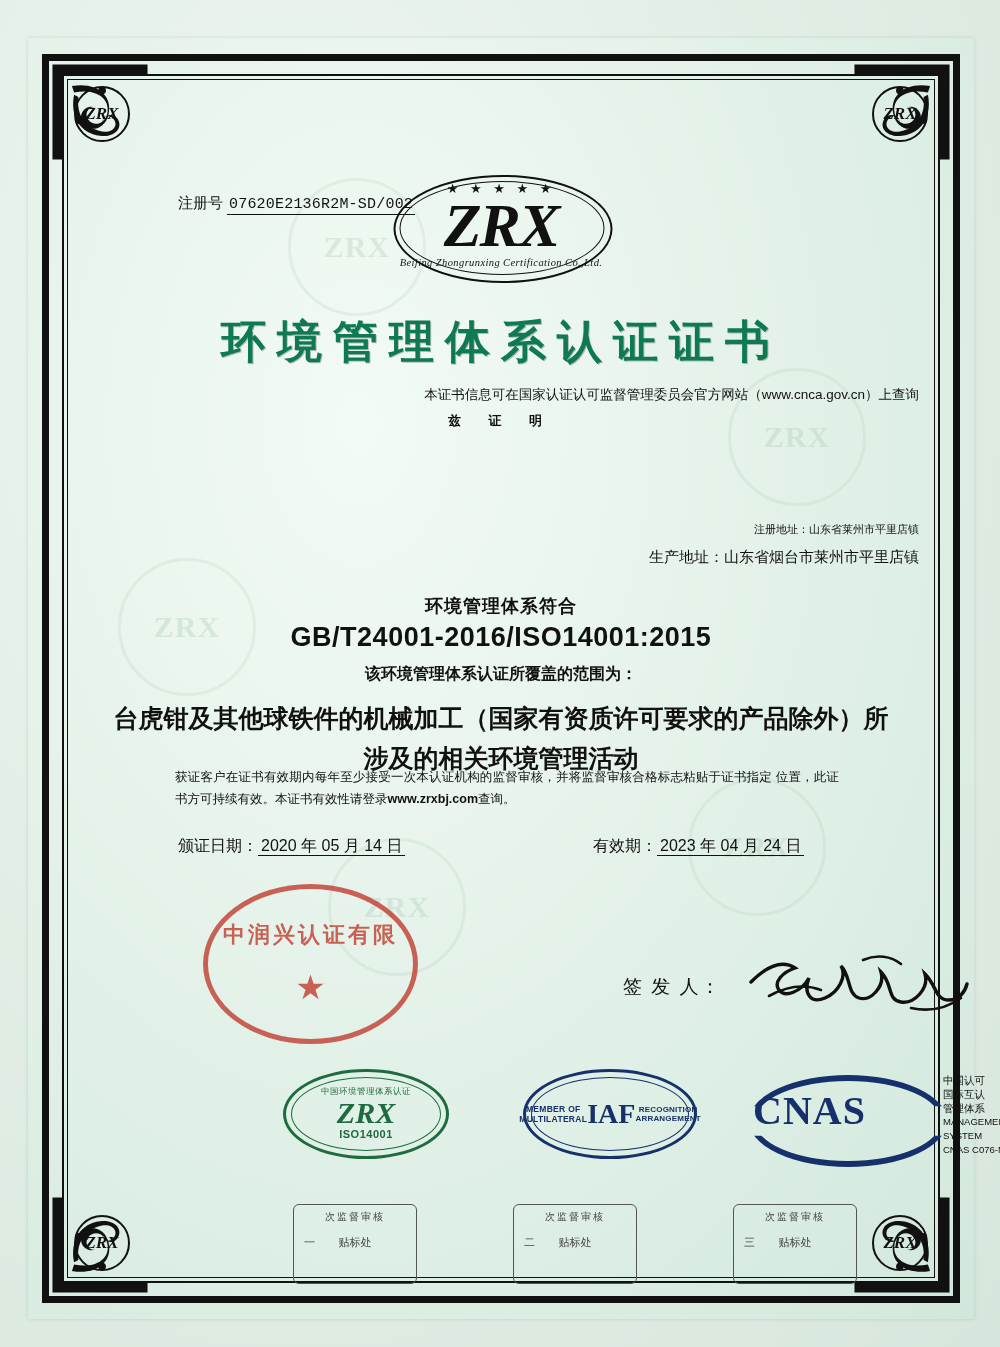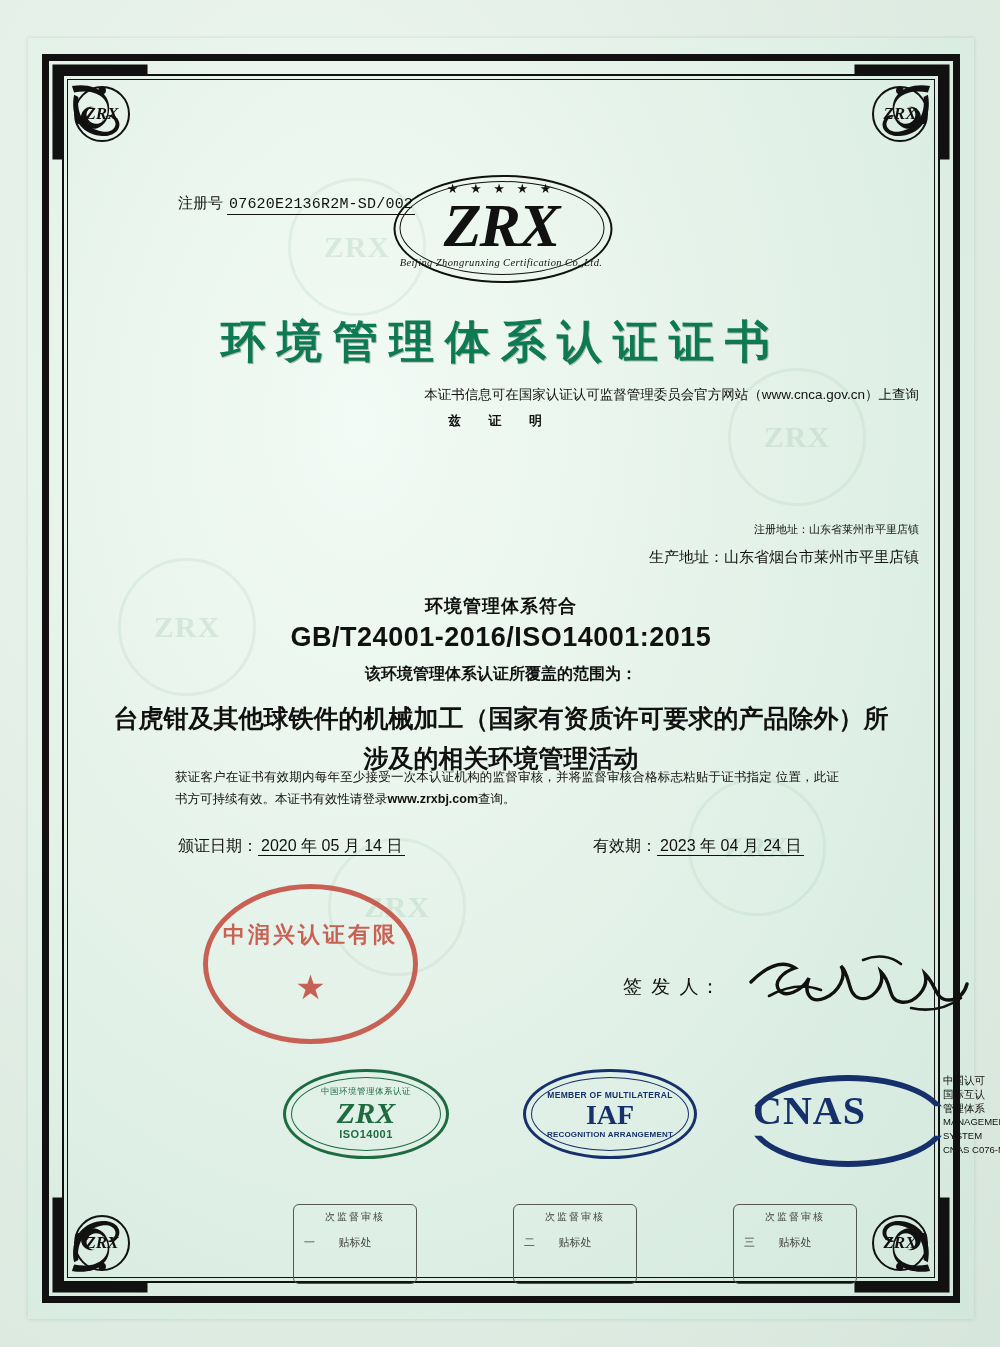--- a/index.html
+++ b/index.html
@@ -212,21 +212,21 @@
     color:#1d6b3e;
   }
   .mark-zrx .ring2{position:absolute;left:5px;top:5px;right:5px;bottom:5px;border:1px solid #1d6b3e;border-radius:50%;}
   .mark-zrx .top{font-size:8.5px;letter-spacing:.5px;margin-top:-2px;}
   .mark-zrx .big{font-family:"Liberation Serif",serif;font-size:30px;font-weight:bold;font-style:italic;line-height:30px;}
   .mark-zrx .bot{font-size:11px;font-weight:bold;letter-spacing:.5px;}
 
   .mark-iaf{
     position:absolute;left:370px;top:0;width:168px;height:84px;
     border:3px solid #16306b;border-radius:50%;
-    display:flex;flex-direction:column;align-items:center;justify-content:center;
+    display:flex;flex-direction:row;align-items:center;justify-content:center;
     color:#16306b;text-align:center;
   }
   .mark-iaf .ring2{position:absolute;left:5px;top:5px;right:5px;bottom:5px;border:1px solid #16306b;border-radius:50%;}
   .mark-iaf .t{font-size:8.5px;font-weight:bold;letter-spacing:.3px;}
   .mark-iaf .big{font-family:"Liberation Serif",serif;font-size:28px;font-weight:bold;line-height:30px;}
   .mark-iaf .b{font-size:8px;font-weight:bold;letter-spacing:.2px;}
 
   .mark-cnas{
     position:absolute;left:600px;top:4px;width:250px;height:86px;color:#16306b;
   }

